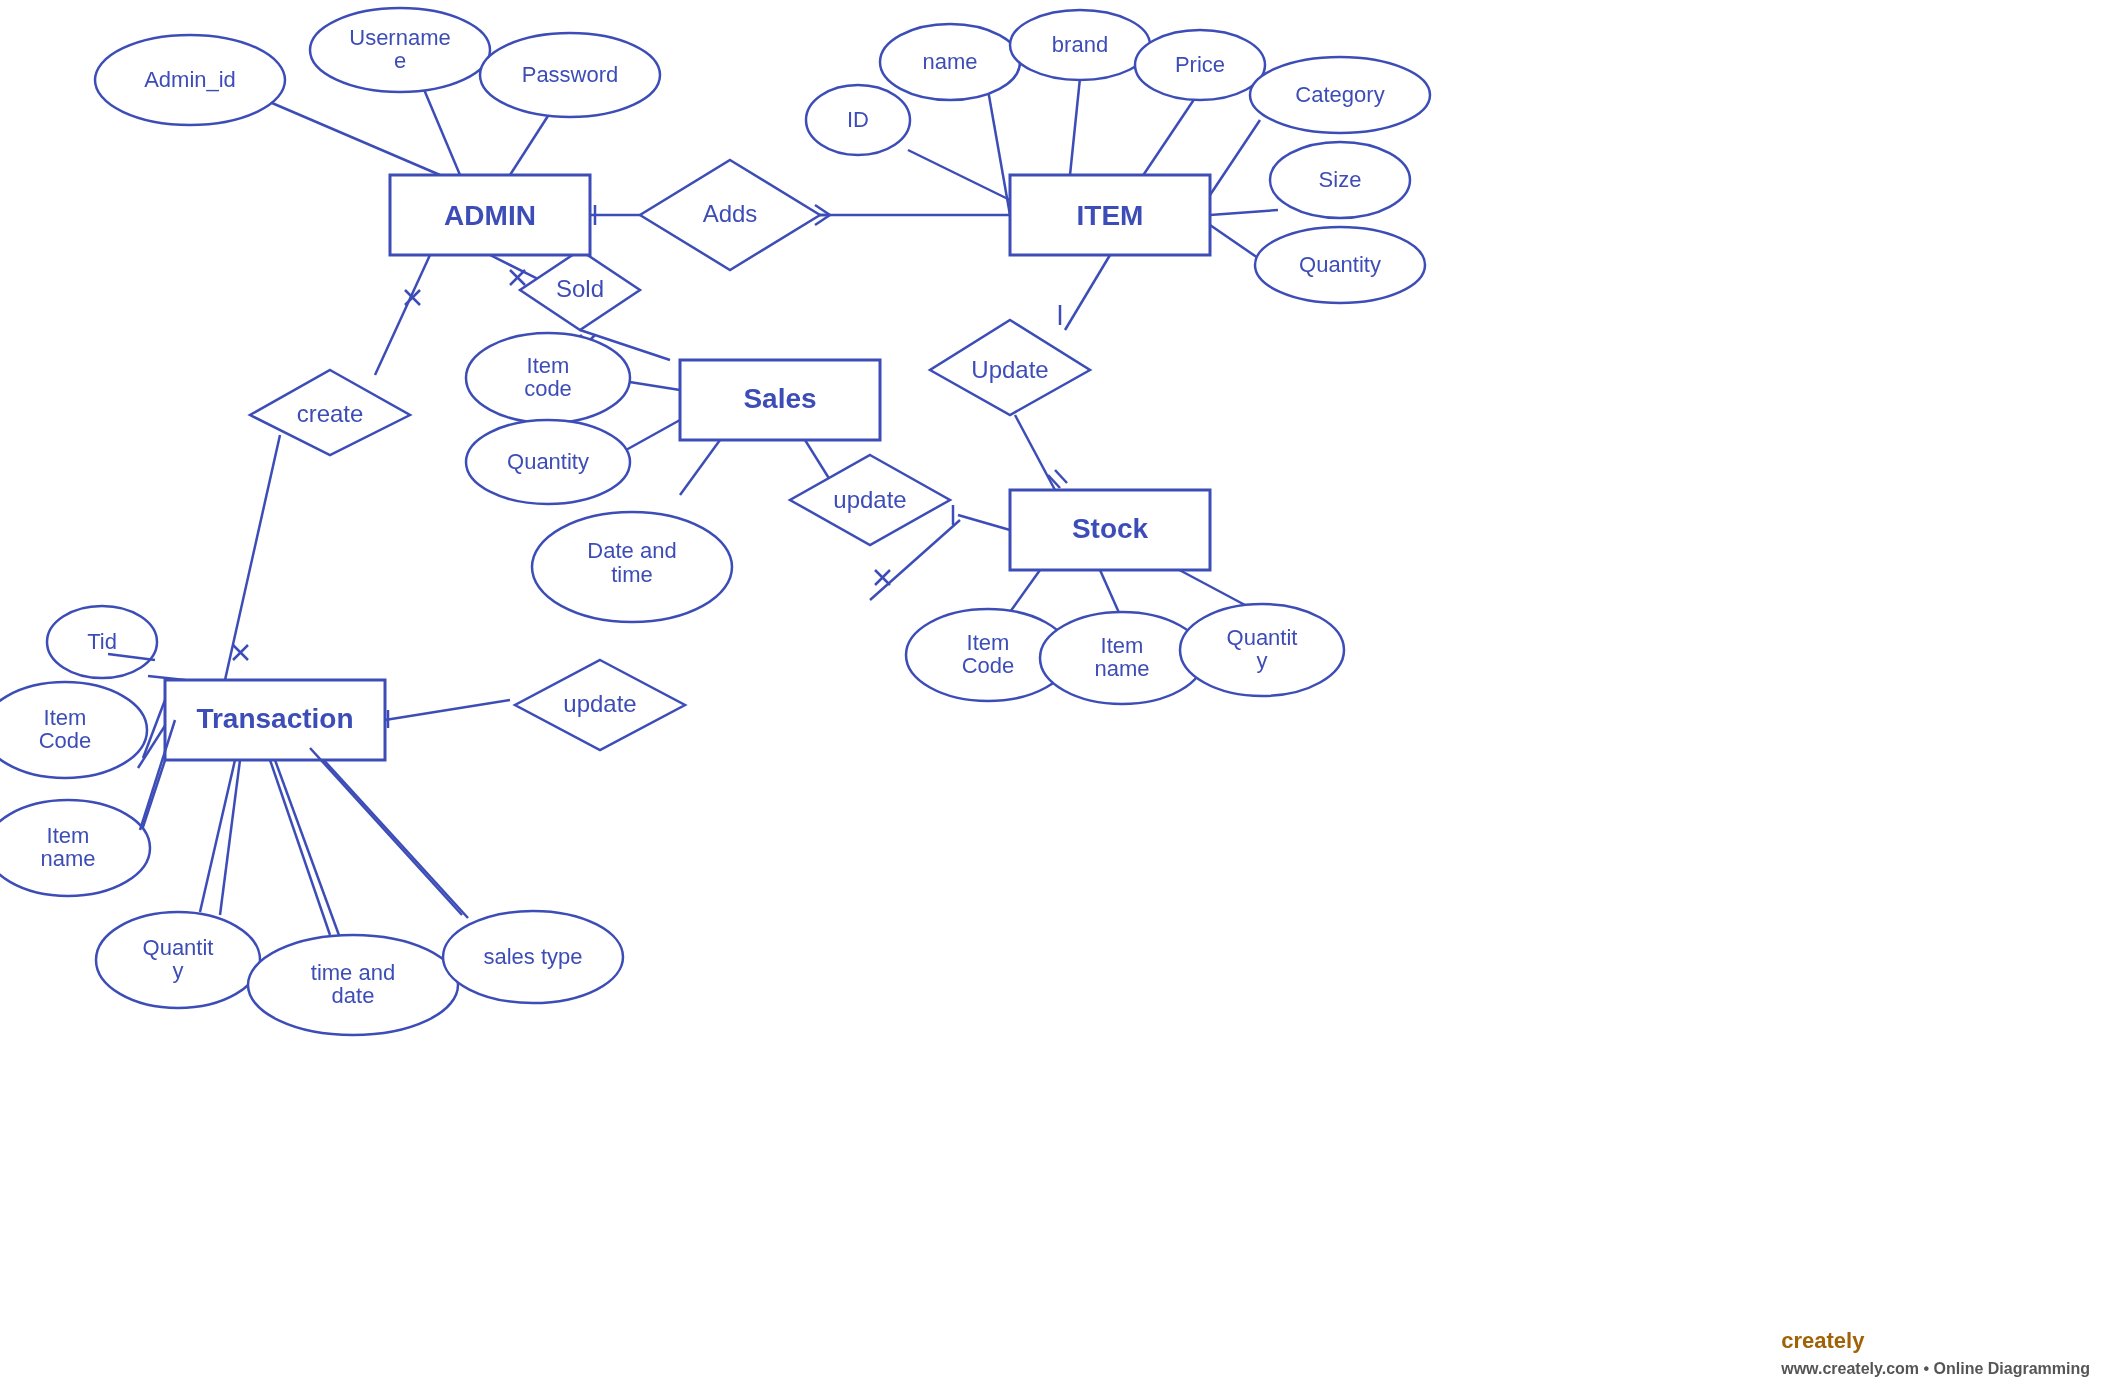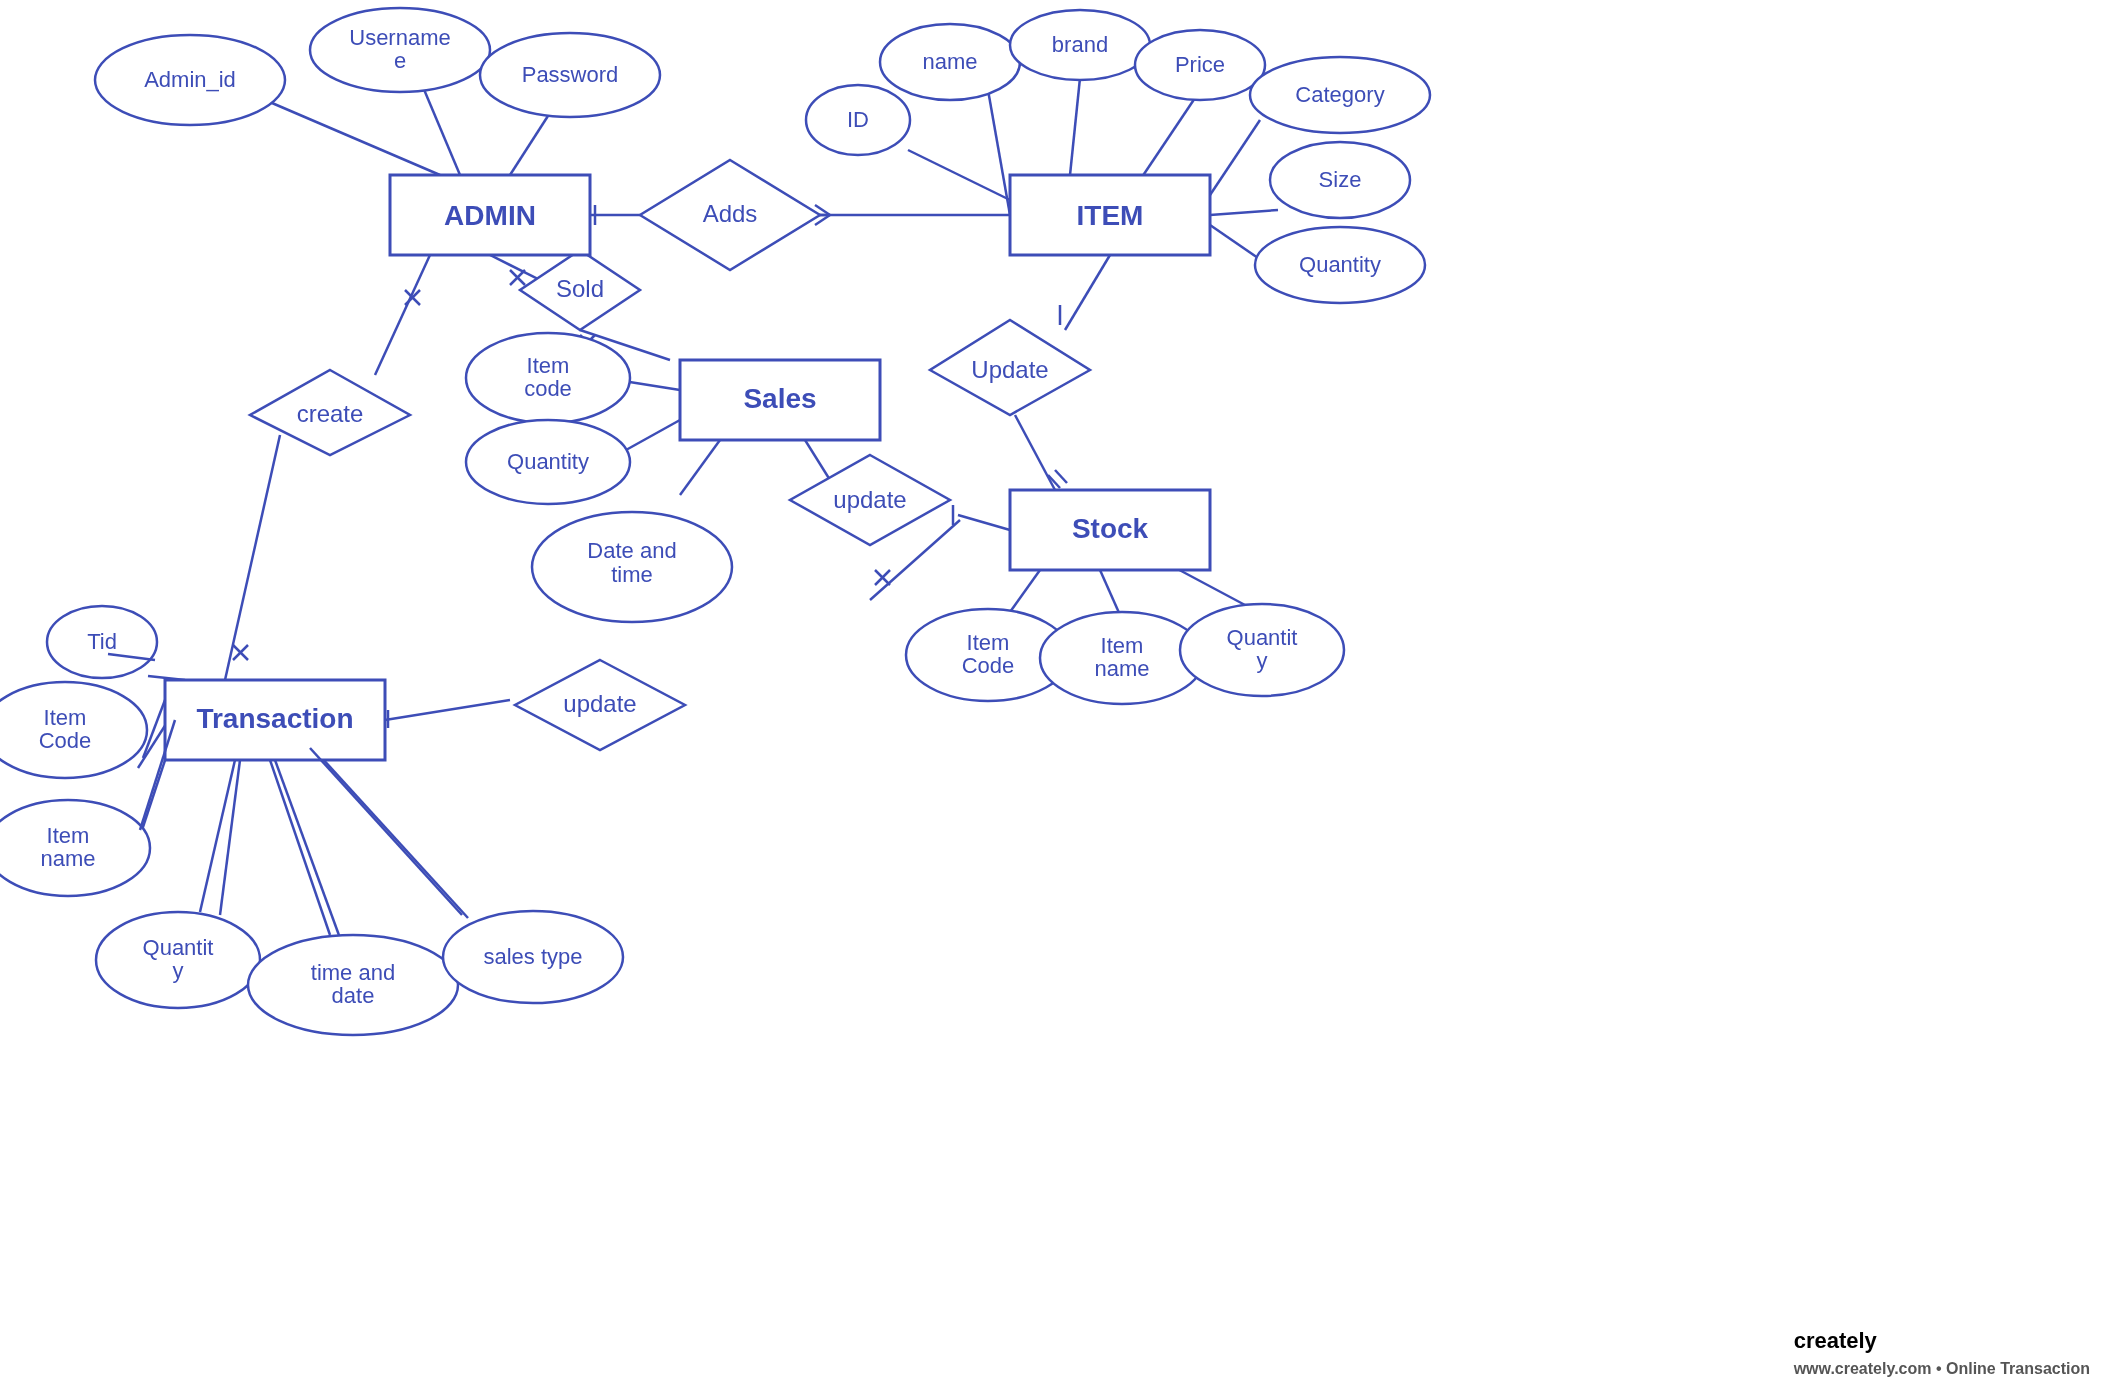--- a/index.html
+++ b/index.html
@@ -59,21 +59,21 @@
     }
     .watermark {
       position: absolute;
       bottom: 20px;
       right: 30px;
       font-size: 22px;
       color: #3d4db7;
       font-family: Arial, sans-serif;
     }
     .watermark span {
-      color: #000000;
+      color: #a16207;
       font-weight: bold;
     }
     .watermark .sub {
       font-size: 16px;
       color: #555;
     }
   </style>
 </head>
 <body>
 
@@ -289,15 +289,15 @@
     <line class="connector-line" x1="165" y1="700" x2="143" y2="758"></line>
     <line class="connector-line" x1="175" y1="720" x2="140" y2="830"></line>
     <line class="connector-line" x1="235" y1="760" x2="200" y2="912"></line>
     <line class="connector-line" x1="270" y1="760" x2="330" y2="935"></line>
     <line class="connector-line" x1="310" y1="748" x2="462" y2="915"></line>
 
   </svg>
 
   <div class="watermark">
     <span>creately</span><br>
-    <span class="sub">www.creately.com • Online Transaction</span>
+    <span class="sub">www.creately.com • Online Diagramming</span>
   </div>
 </div>
 
 </body></html>

